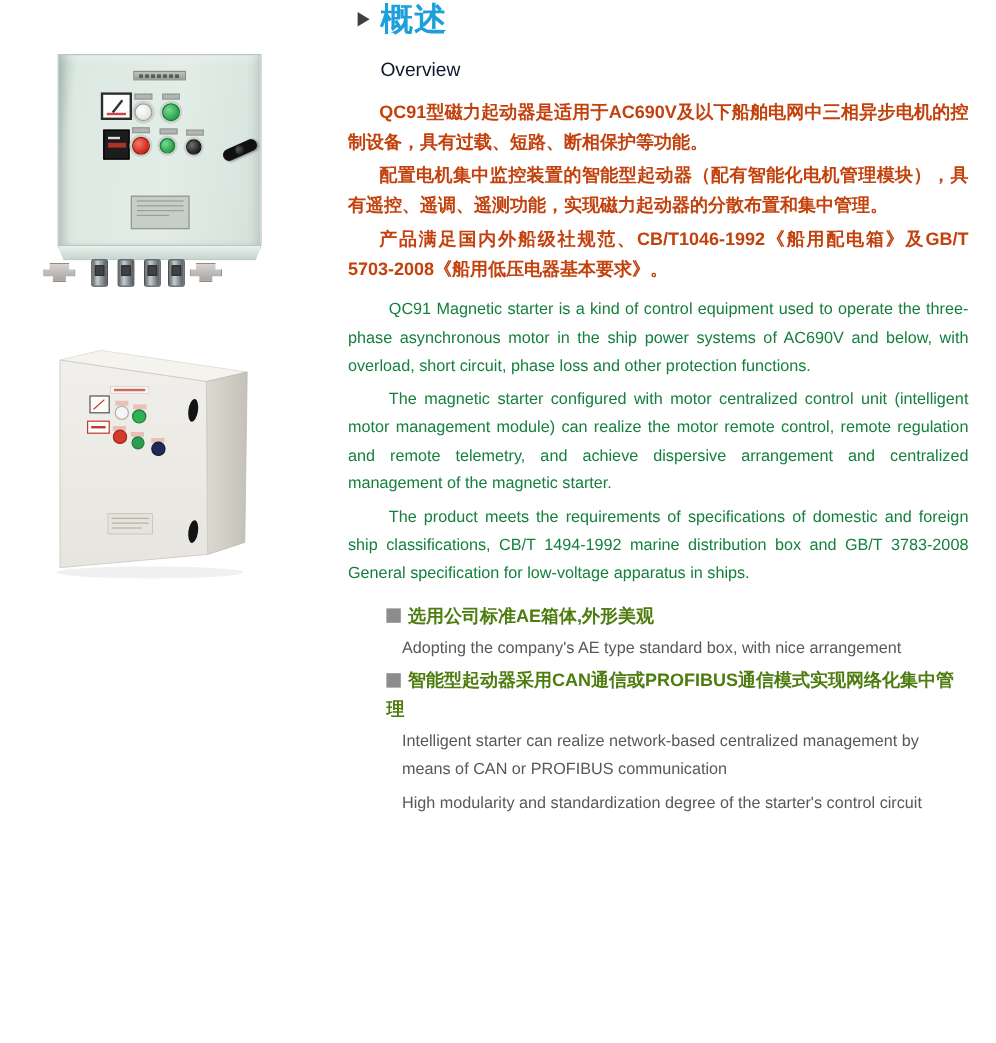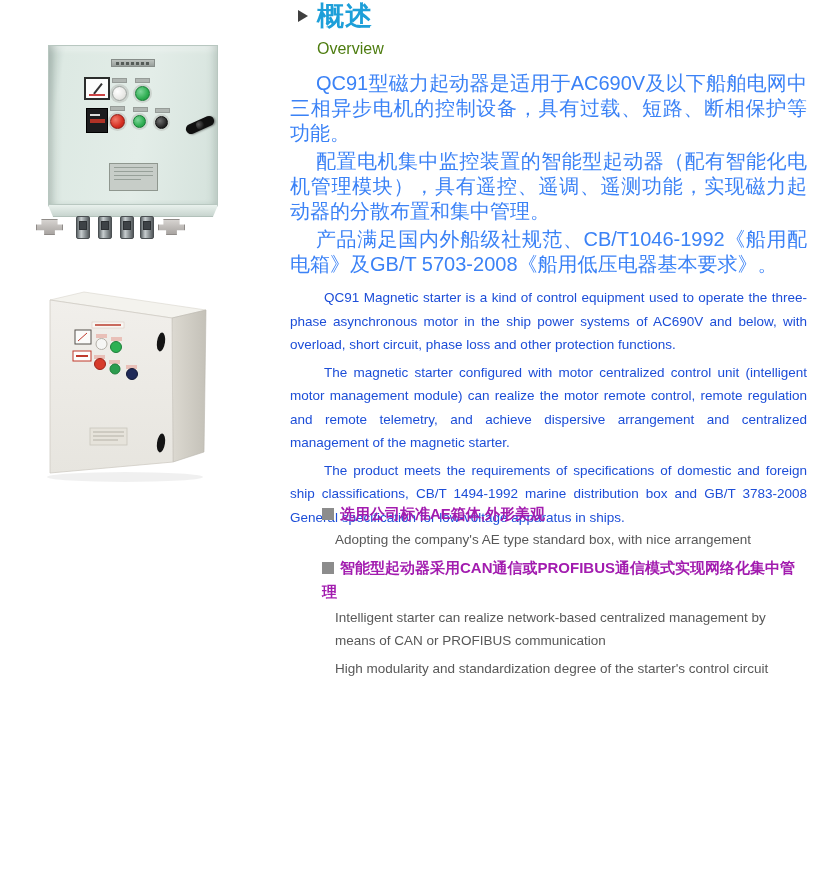--- a/index.html
+++ b/index.html
@@ -7,32 +7,32 @@
   .page { position:relative; width:830px; height:869px; background:#ffffff; overflow:hidden; }
 
   
   .sec { position:absolute; left:290px; width:517px; }
   .sec-overview { top:1px; }
   .sec-features { top:492px; }
   .sec-head { position:relative; margin-left:27px; }
   .tri { position:absolute; left:-19px; top:9px; width:0; height:0;
          border-left:10px solid #3f3f3f; border-top:6px solid transparent; border-bottom:6px solid transparent; }
   .h-zh { font-size:27px; font-weight:bold; color:#1d9fd9; letter-spacing:1px; line-height:30px; }
-  .h-en { font-size:16px; color:#4d7c0f; line-height:20px; margin-top:8px; }
+  .h-en { font-size:16px; color:#0f172a; line-height:20px; margin-top:18px; }
 
   .zh-paras { margin-top:12px; }
-  .zh-paras p { font-size:20px; line-height:25px; color:#3b82f6; font-weight:400;
+  .zh-paras p { font-size:15px; line-height:25px; color:#c2410c; font-weight:700;
                 text-align:justify; text-indent:26px; margin-bottom:3px; }
   .en-paras { margin-top:9px; }
-  .en-paras p { font-size:13.5px; line-height:23.5px; color:#1d4ed8;
+  .en-paras p { font-size:13.5px; line-height:23.5px; color:#15803d;
                 text-align:justify; text-indent:34px; margin-bottom:4px; }
 
   .feat-list { margin-top:10px; margin-left:32px; }
   .feat-item { margin-bottom:5px; }
-  .feat-zh { font-size:15px; line-height:24px; color:#a21caf; font-weight:600; }
+  .feat-zh { font-size:15px; line-height:24px; color:#4d7c0f; font-weight:600; }
   .sq { display:inline-block; width:12px; height:12px; background:#8c8c8c; margin-right:6px; vertical-align:-1px; }
   .feat-en { font-size:13.5px; line-height:23px; color:#585858; margin-left:13px; margin-top:2px; width:472px; }
 
   
   .cab1 { position:absolute; left:48px; top:45px; width:170px; height:160px;
           background:linear-gradient(100deg,#c3d2cc 0%,#dde9e3 9%,#e3ede8 55%,#d6e3dd 95%);
           border:1px solid #b8c7c0;
           box-shadow: inset 9px 0 10px -6px rgba(90,110,100,.4), inset -7px 0 9px -5px rgba(90,110,100,.3), inset 0 6px 8px -5px rgba(255,255,255,.9); }
   .cab1-bottomface { position:absolute; left:48px; top:205px; width:170px; height:12px;
           background:linear-gradient(180deg,#e9f1ed,#c8d5cf); border:1px solid #b2c1ba; border-top:none;

